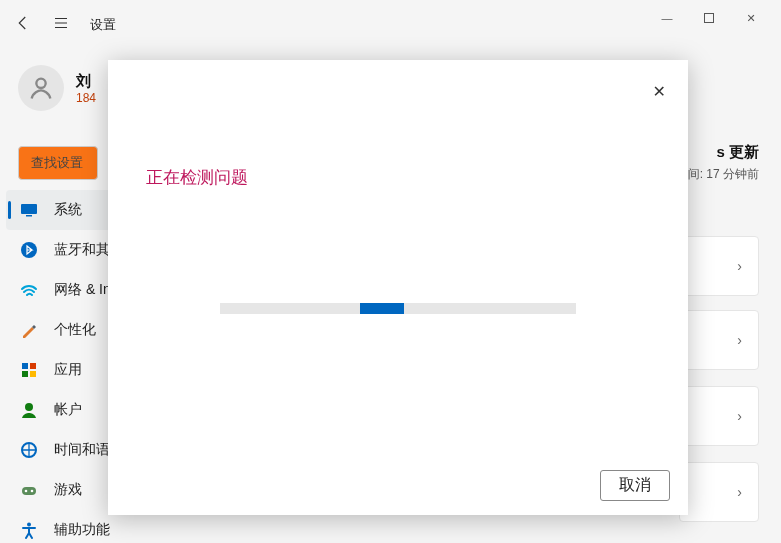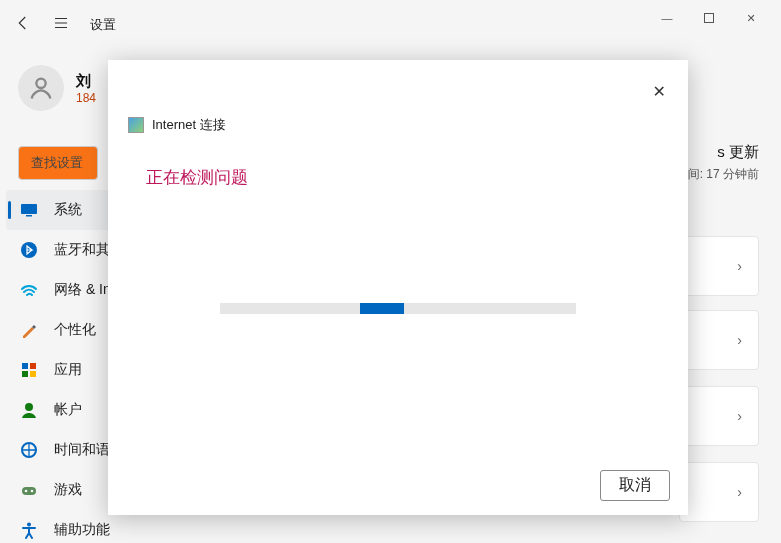--- a/index.html
+++ b/index.html
@@ -105,21 +105,21 @@
     width: 3px; border-radius: 2px;
     background: #0067c0;
   }
   .navicon { width: 18px; height: 18px; display:flex; align-items:center; justify-content:center; }
   
   .rightpeek1 {
     position: absolute;
     top: 143px; right: 22px;
     text-align: right;
   }
-  .rightpeek1 .l1 { font-size: 15px; font-weight:400; color:#111; }
+  .rightpeek1 .l1 { font-size: 15px; font-weight:700; color:#111; }
   .rightpeek1 .l2 { font-size: 12px; color:#555; margin-top:4px; }
   .card {
     position: absolute;
     right: 22px;
     height: 60px;
     width: 80px;
     background: #fff;
     border: 1px solid #e5e5e5;
     border-radius: 4px;
     display:flex;align-items:center;justify-content:flex-end;
@@ -315,22 +315,18 @@
   </div>
 <div class="card" style="top:386px">
     <span>›</span>
   </div>
 <div class="card" style="top:462px">
     <span>›</span>
   </div>
 
 <div class="overlay">
   <div class="dlg-close">✕</div>
-  <div class="dlg-title">
-    <span class="ticon"></span>
-    <span>Internet 连接</span>
-  </div>
   <div class="dlg-status">正在检测问题</div>
   <div class="dlg-progress">
     <div class="bar"></div>
   </div>
   <button class="dlg-cancel">取消</button>
 </div>
 
 </body></html>

